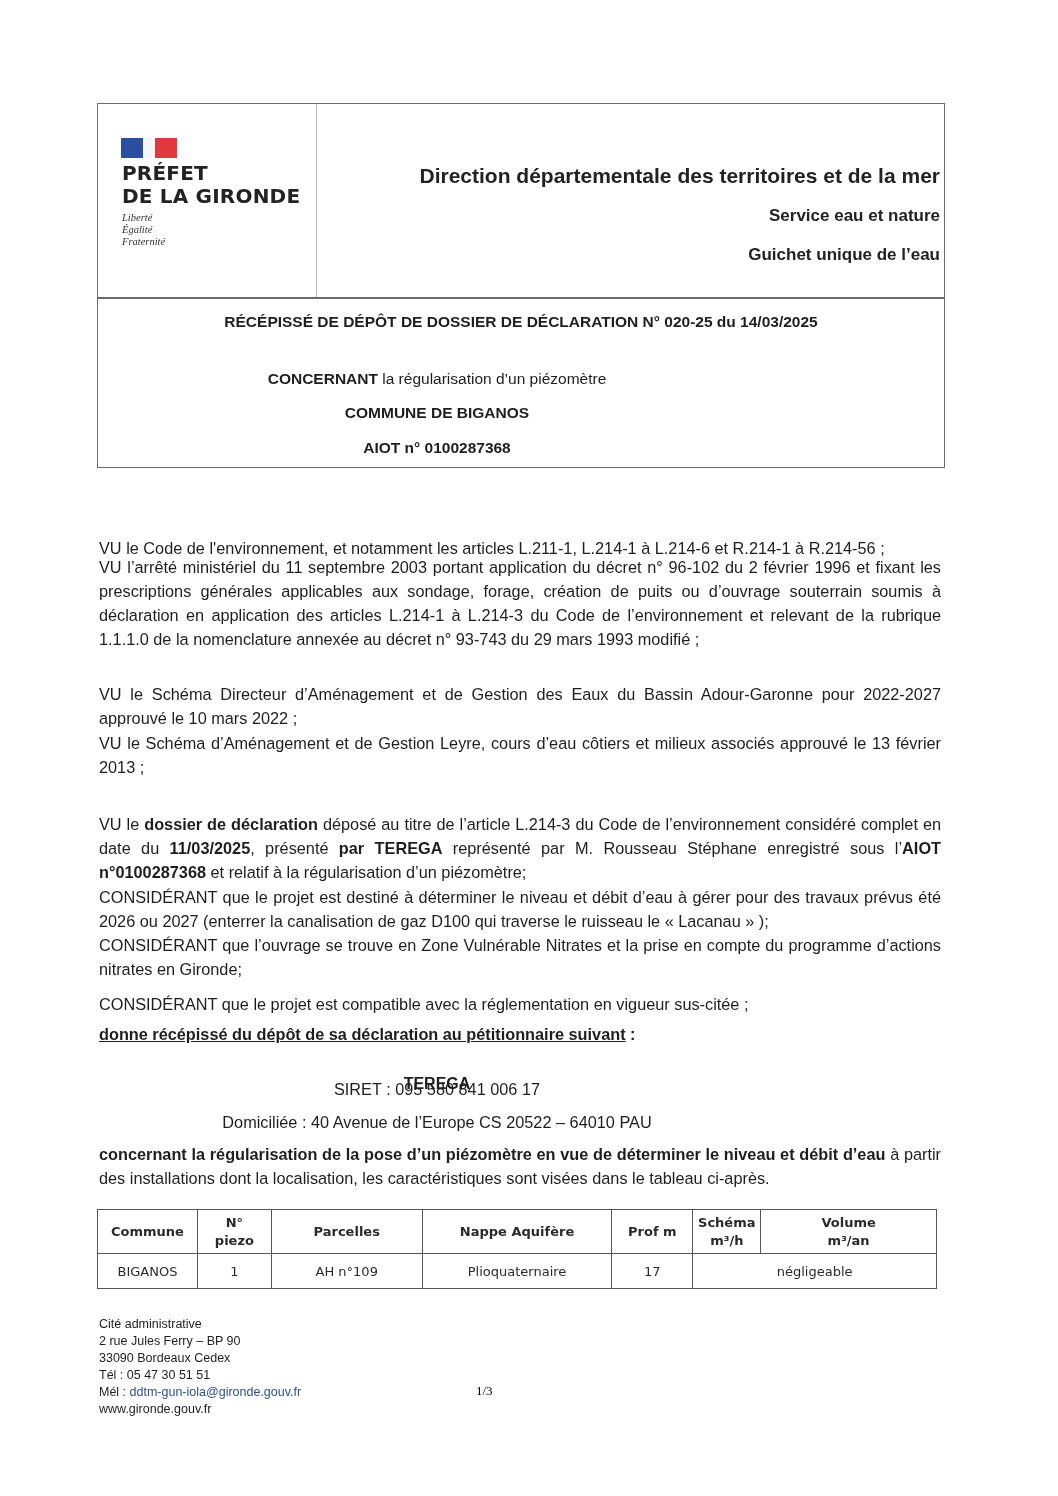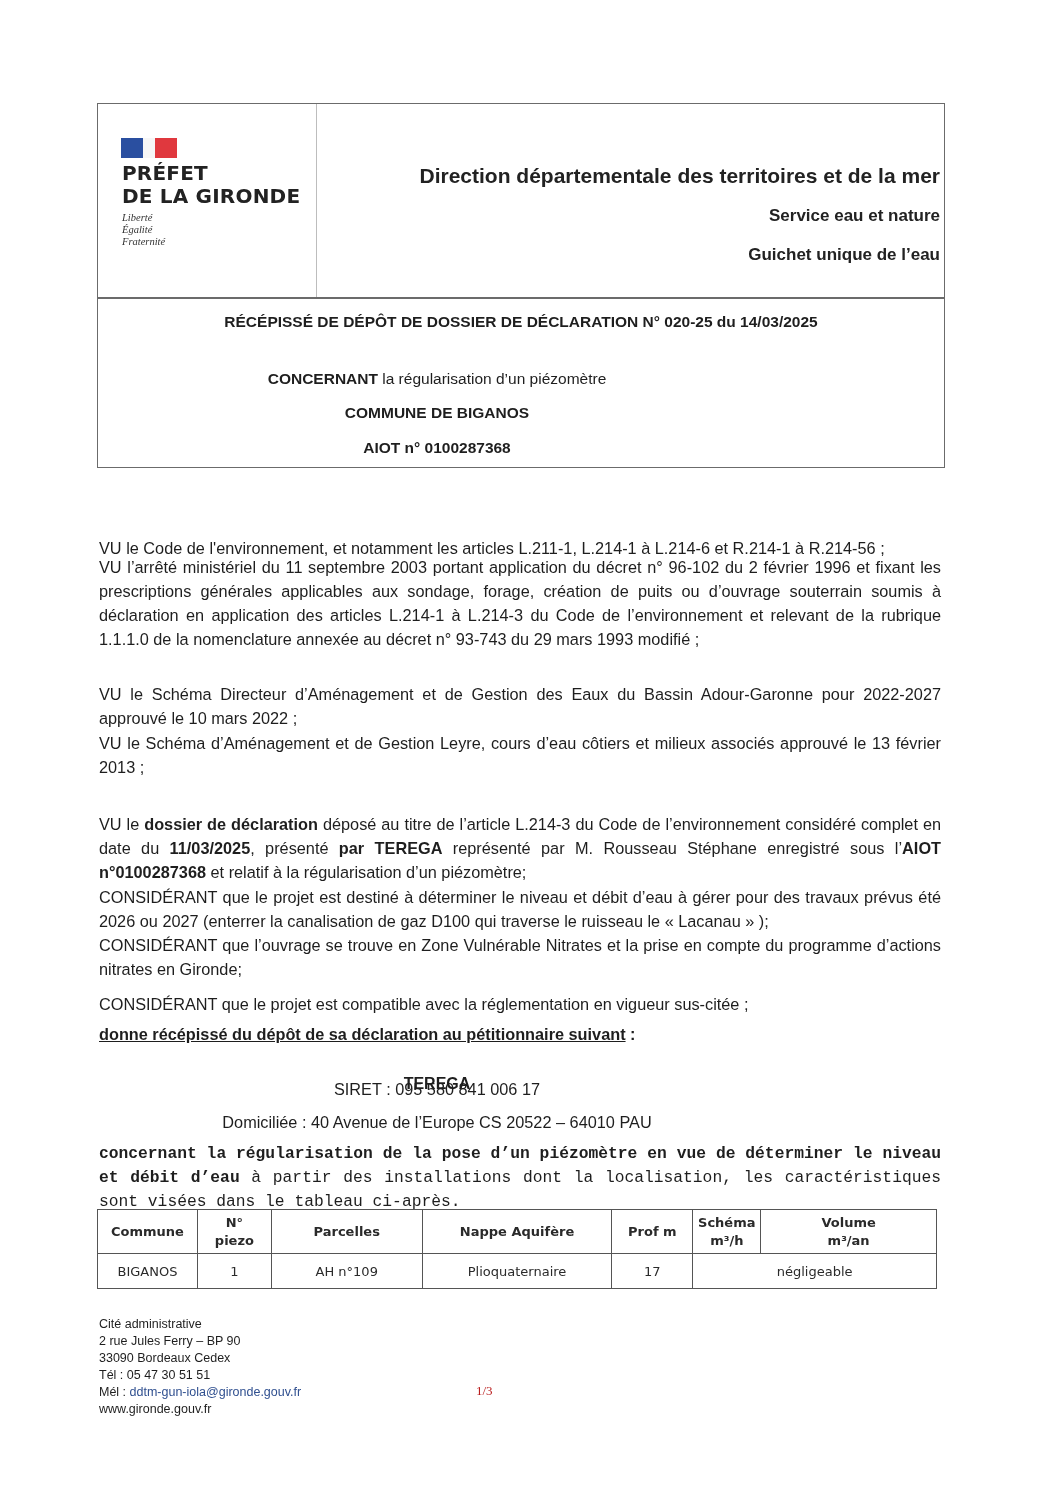--- a/index.html
+++ b/index.html
@@ -36,21 +36,21 @@
 
   
   table.t { position: absolute; left: 97px; top: 1209px; width: 840px; border-collapse: collapse; font-size: 13px; color: #2a2a2a; }
   table.t th, table.t td { border: 1.5px solid #555; text-align: center; padding: 0; }
   table.t th { height: 43px; font-weight: bold; line-height: 18px; }
   table.t td { height: 34px; }
 
   
   .footer { left: 99px; top: 1316px; font-size: 12.5px; line-height: 17px; color: #1e1e1e; }
   .footer .mail { color: #2f4f8f; }
-  .pageno { left: 476px; top: 1383px; font-size: 13px; color: #b91c1c; }
+  .pageno { left: 476px; top: 1383px; font-size: 13px; color: #000000; }
 </style>
 </head>
 <body>
 
 <div class="abs hdr-box"></div>
 <div class="abs hdr-vdiv"></div>
 <div class="abs hdr-hdiv"></div>
 
 <div class="abs flag">
   <div class="blue"></div>
@@ -85,21 +85,21 @@
 
 <div class="abs para sans" style="top:885px;">CONSIDÉRANT que le projet est destiné à déterminer le niveau et débit d’eau à gérer pour des travaux prévus été 2026 ou 2027 (enterrer la canalisation de gaz D100 qui traverse le ruisseau le « Lacanau » );</div>
 <div class="abs para sans" style="top:933px;">CONSIDÉRANT que l’ouvrage se trouve en Zone Vulnérable Nitrates et la prise en compte du programme d’actions nitrates en Gironde;</div>
 <div class="abs para sans" style="top:992px;">CONSIDÉRANT que le projet est compatible avec la réglementation en vigueur sus-citée ;</div>
 <div class="abs para sans" style="top:1022px;"><span class="u">donne récépissé du dépôt de sa déclaration au pétitionnaire suivant</span><b> :</b></div>
 
 <div class="abs center-line sans" style="top:1048px;font-weight:bold;font-size:16px;margin-top:27px;">TEREGA</div>
 <div class="abs center-line sans" style="top:1080px;font-size:16.3px;">SIRET : 095 580 841 006 17</div>
 <div class="abs center-line sans" style="top:1113px;font-size:16.3px;">Domiciliée : 40 Avenue de l’Europe CS 20522 – 64010 PAU</div>
 
-<div class="abs para sans" style="top:1142px;font-family:Liberation Mono, monospace;"><b>concernant la régularisation de la pose d’un piézomètre en vue de déterminer le niveau et débit d’eau</b><span> à partir des installations dont la localisation, les caractéristiques sont visées dans le tableau ci-après.</span></div>
+<div class="abs para sans" style="top:1142px;"><b>concernant la régularisation de la pose d’un piézomètre en vue de déterminer le niveau et débit d’eau</b><span> à partir des installations dont la localisation, les caractéristiques sont visées dans le tableau ci-après.</span></div>
 
 <table class="t dejavu">
   <colgroup>
     <col style="width:100px">
       <col style="width:74px">
       <col style="width:151px">
       <col style="width:190px">
       <col style="width:81px">
       <col style="width:68px">
       <col style="width:176px">

